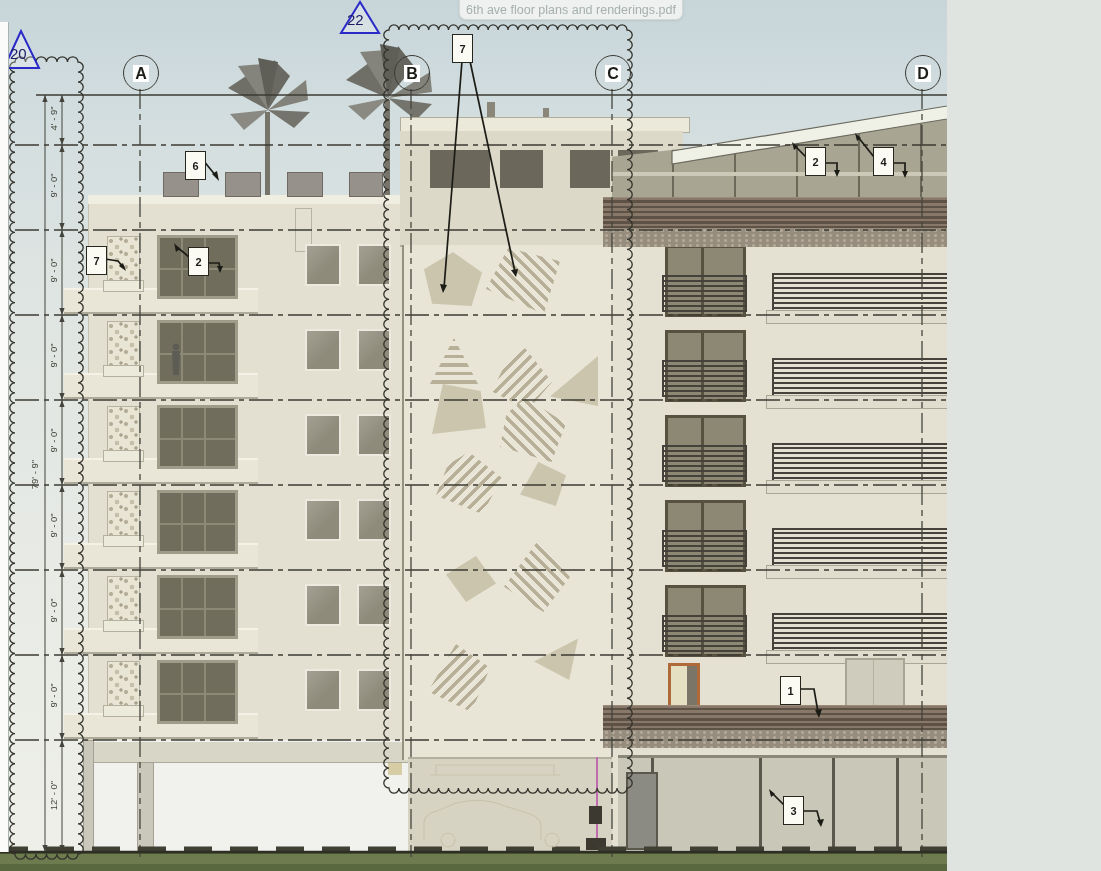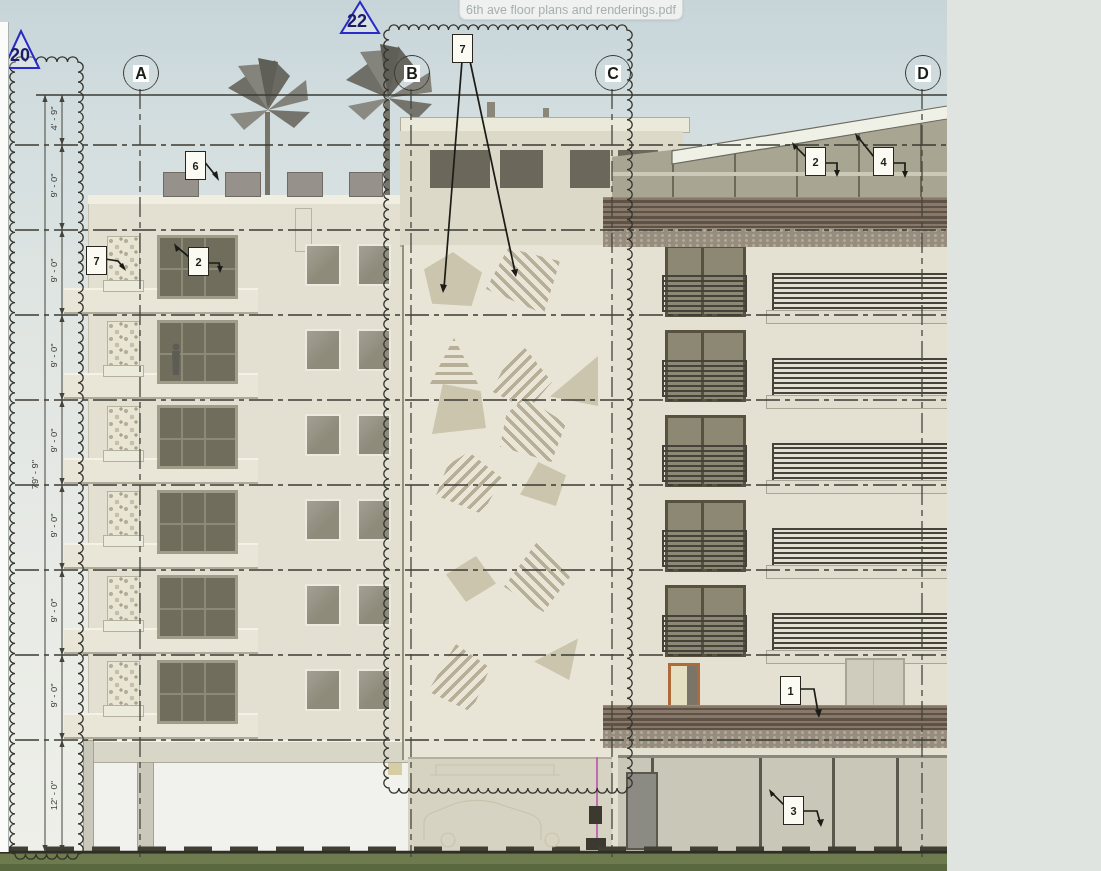--- a/index.html
+++ b/index.html
@@ -29,21 +29,21 @@
   .ms{position:absolute;}
   .solid{background:#cbc5ad;}
   .st45{background:repeating-linear-gradient(45deg,#b7af97 0 3.5px,#e9e6d8 3.5px 8.5px);}
   .stm45{background:repeating-linear-gradient(-45deg,#b7af97 0 3.5px,#e9e6d8 3.5px 8.5px);}
   .st0{background:repeating-linear-gradient(0deg,#b7af97 0 3.5px,#e9e6d8 3.5px 8.5px);}
   
   .gb{position:absolute;top:55px;width:34px;height:34px;border:1.8px solid #3a3a33;border-radius:50%;display:flex;align-items:center;justify-content:center;}
   .gb span{background:#fff;padding:0 2px;font-size:16px;font-weight:bold;color:#1d1d18;line-height:17px;}
   .co{position:absolute;width:19px;height:27px;background:#fbfbf4;border:1.8px solid #26261f;display:flex;align-items:center;justify-content:center;font-size:11px;font-weight:bold;color:#1d1d18;}
   .dim{position:absolute;left:23px;width:60px;text-align:center;transform:rotate(-90deg);font-size:9.5px;color:#45453c;white-space:nowrap;}
-  .tri{position:absolute;font-size:18px;font-weight:bold;color:#1b1b66;}
+  .tri{position:absolute;font-size:15px;font-weight:normal;color:#1b1b66;}
   #tooltip{position:absolute;left:459px;top:-11px;width:224px;height:31px;background:#eef1ef;border:1px solid #d3d8d5;border-radius:7px;display:flex;align-items:flex-end;justify-content:center;font-size:12.5px;color:#a6b0af;padding-bottom:2px;box-sizing:border-box;box-shadow:0 1px 3px rgba(0,0,0,.08);}
 </style>
 </head>
 <body>
 
 <div id="canvas">
 
   <svg class="abs" style="left:0;top:0" width="1101" height="871">
     <g>
       <rect x="265" y="112" width="5" height="84" fill="#77756a"></rect>

